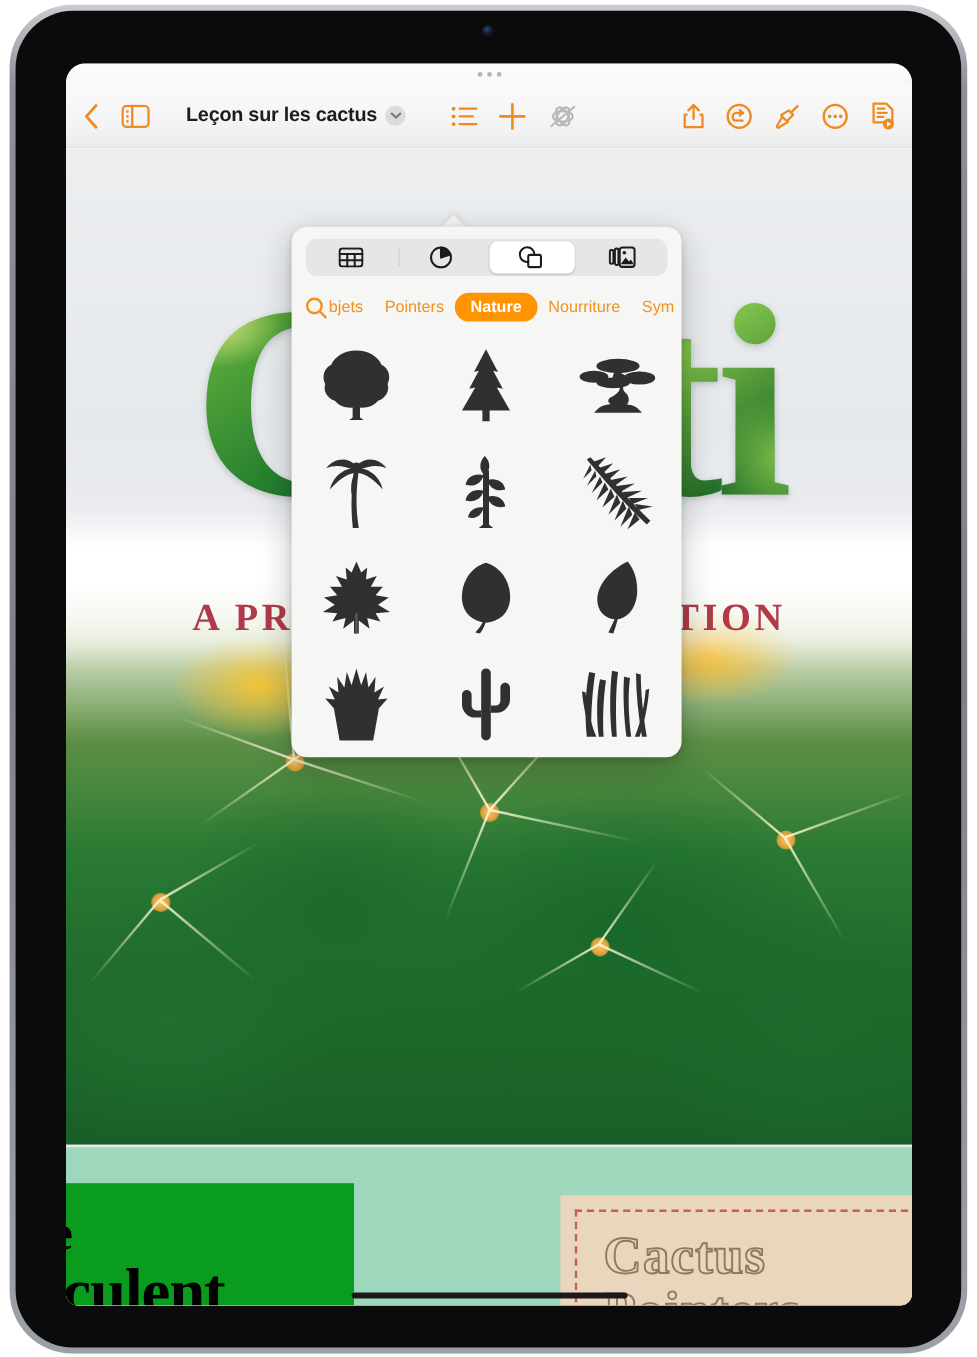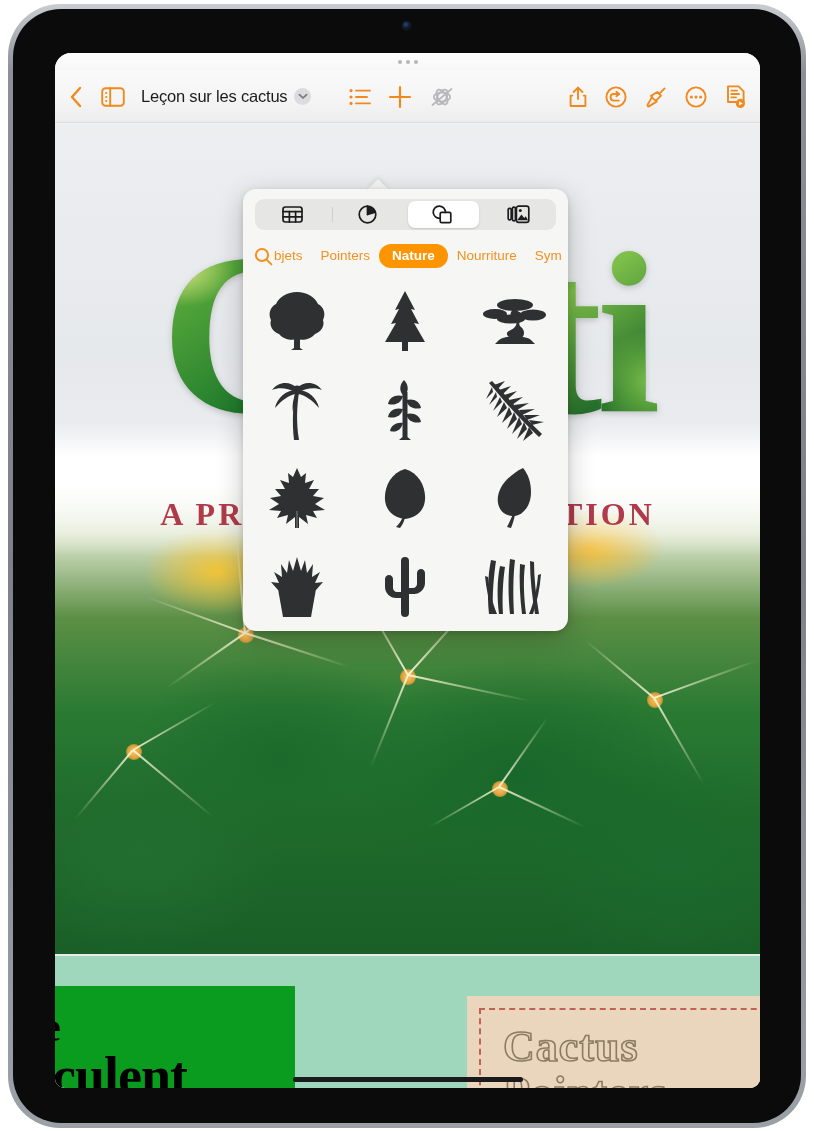--- a/index.html
+++ b/index.html
@@ -57,22 +57,22 @@
     border-bottom: 1px solid #dededf;
     display: flex; align-items: center;
   }
   .tb-btn {
     display: flex; align-items: center; justify-content: center;
     height: 40px; flex: 0 0 auto; cursor: default;
   }
   .tb-back   { width: 34px; margin-left: 4px; }
   .tb-nav    { width: 40px; }
   .doc-title {
-    font-size: 16.5px; font-weight: 400; color: #1c1c1e;
-    letter-spacing: -0.2px; white-space: nowrap; margin-left: 8px;
+    font-size: 16.5px; font-weight: 700; color: #1c1c1e;
+    letter-spacing: -0.2px; white-space: nowrap; margin-left: 22px;
   }
   .title-chev {
     width: 17px; height: 17px; border-radius: 50%;
     background: #dcdcde; margin-left: 7px;
     display: flex; align-items: center; justify-content: center;
   }
   .tb-spacer-a { width: 38px; }
   .tb-spacer-b { flex: 1 1 auto; }
   .tb-group-center { display: flex; align-items: center; gap: 16px; }
   .tb-group-right  { display: flex; align-items: center; gap: 16px; margin-right: 12px; }

